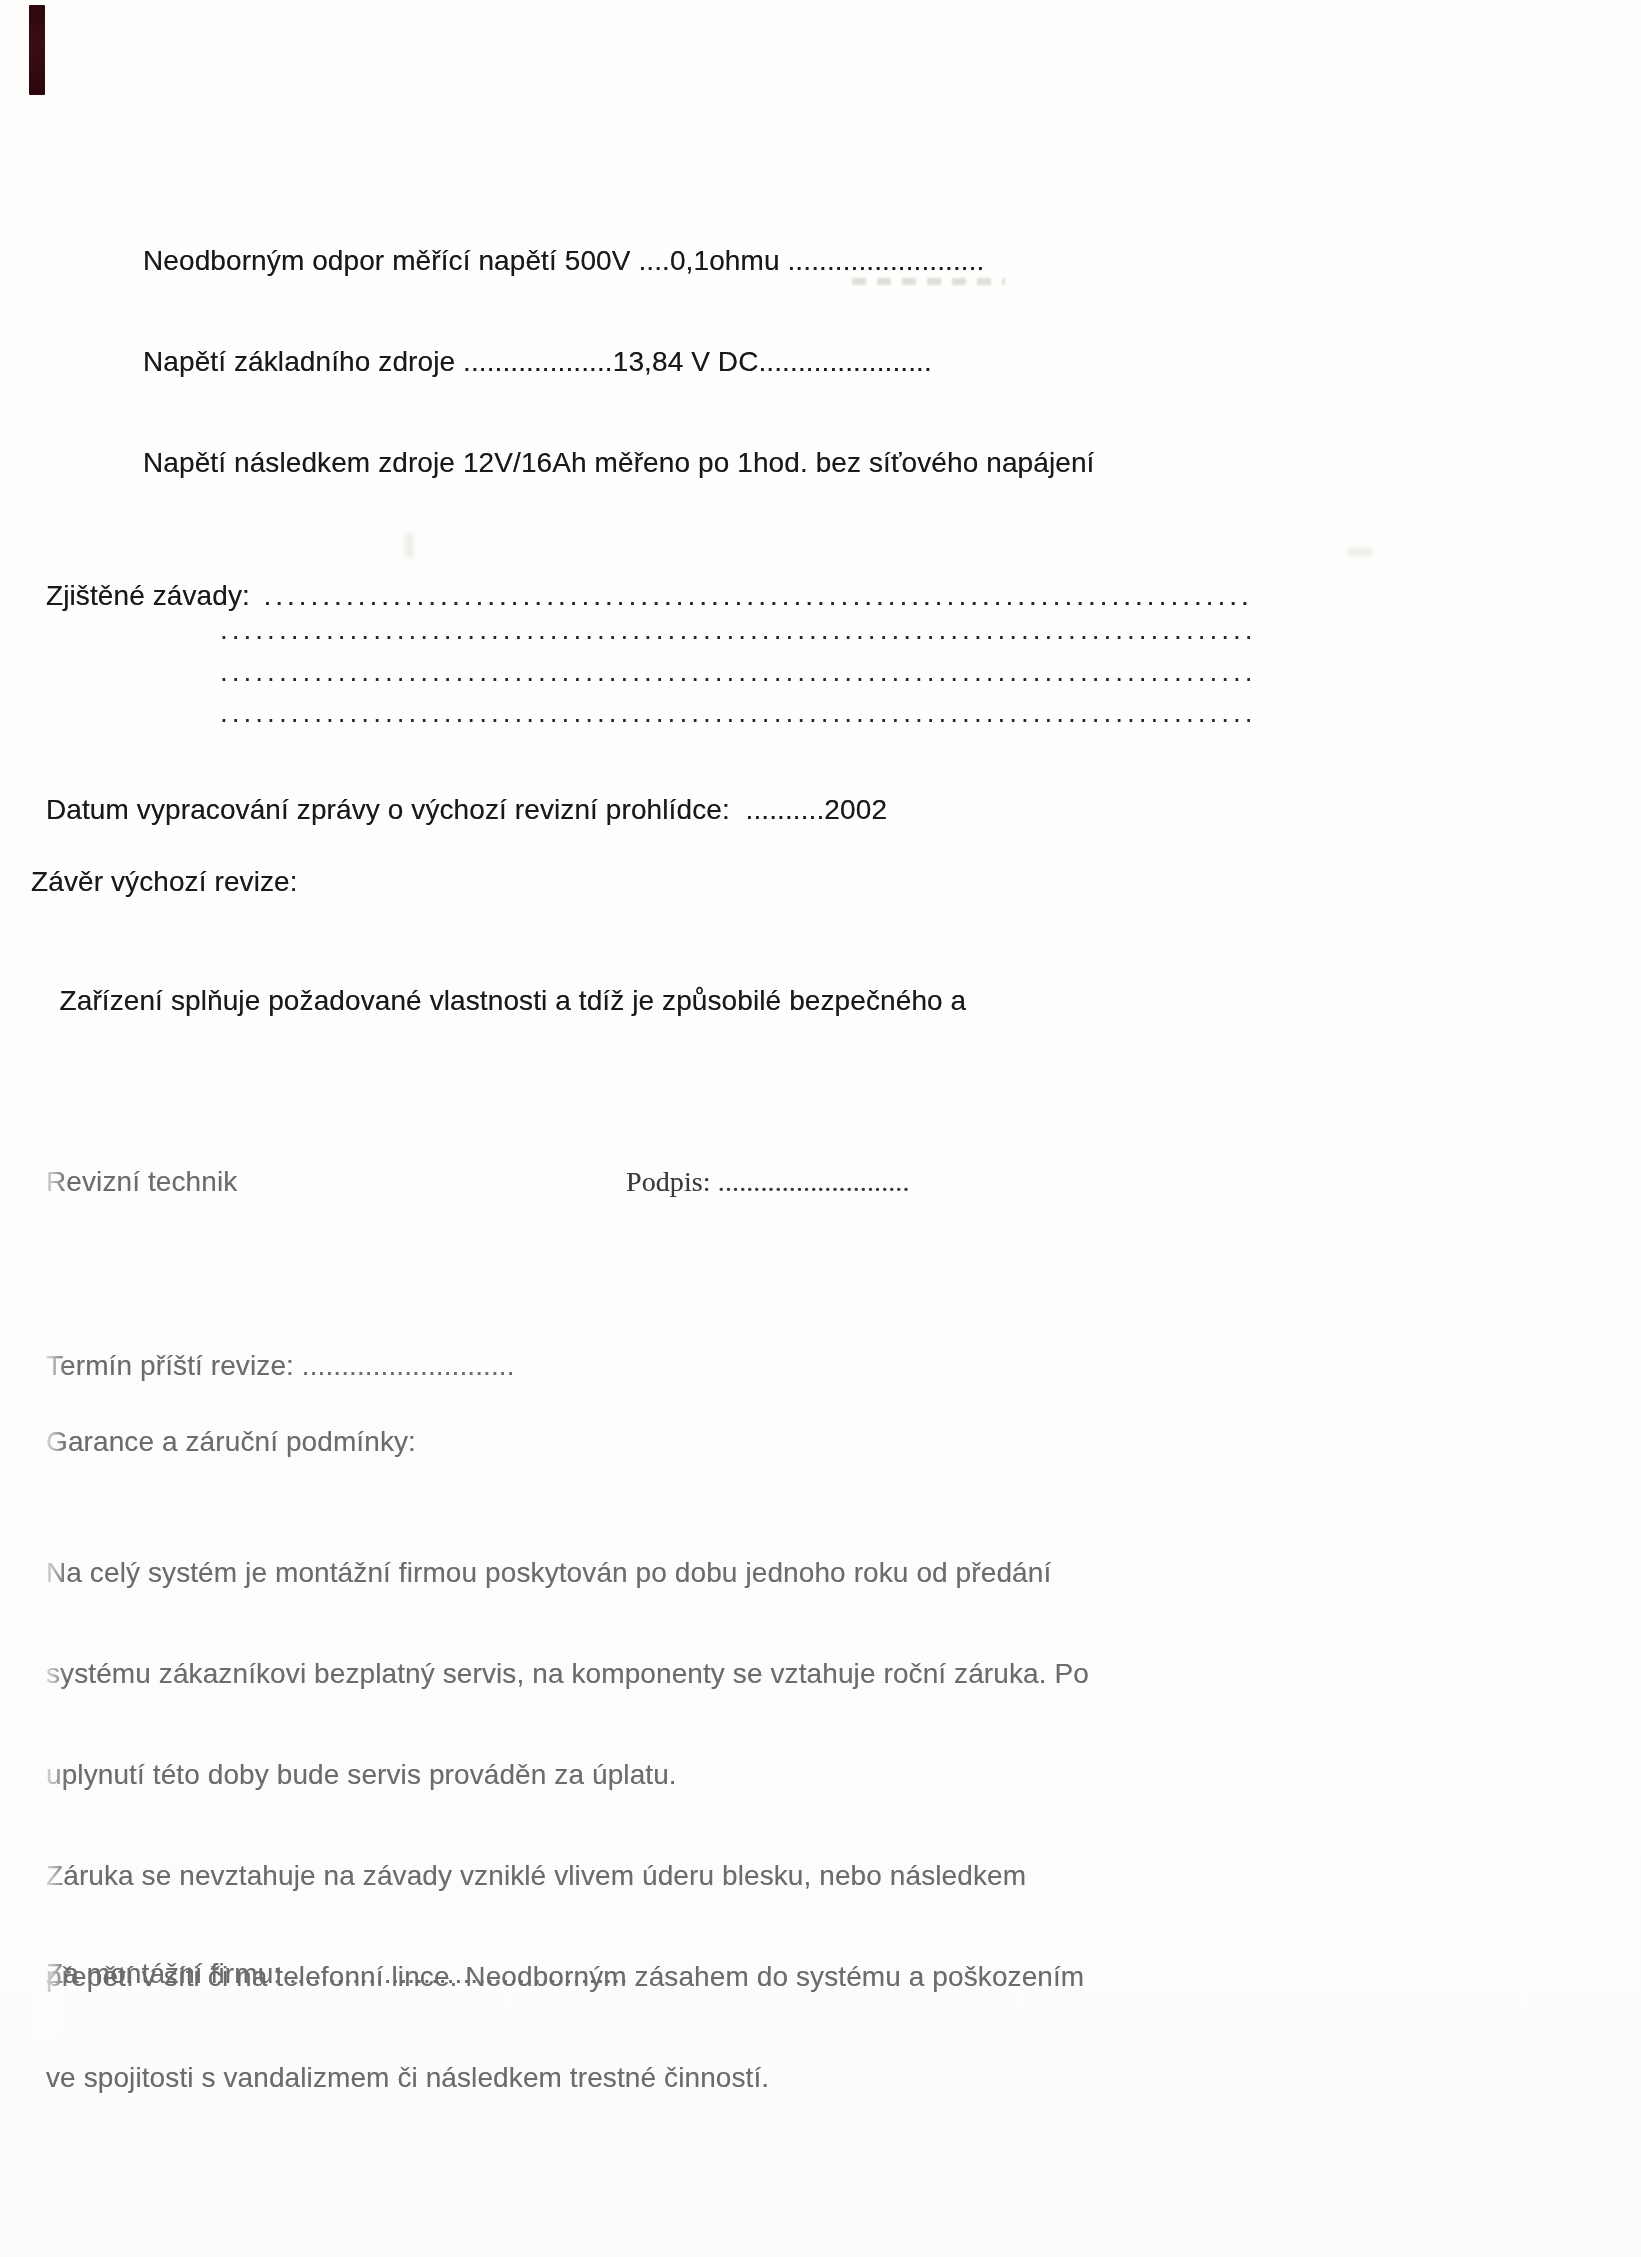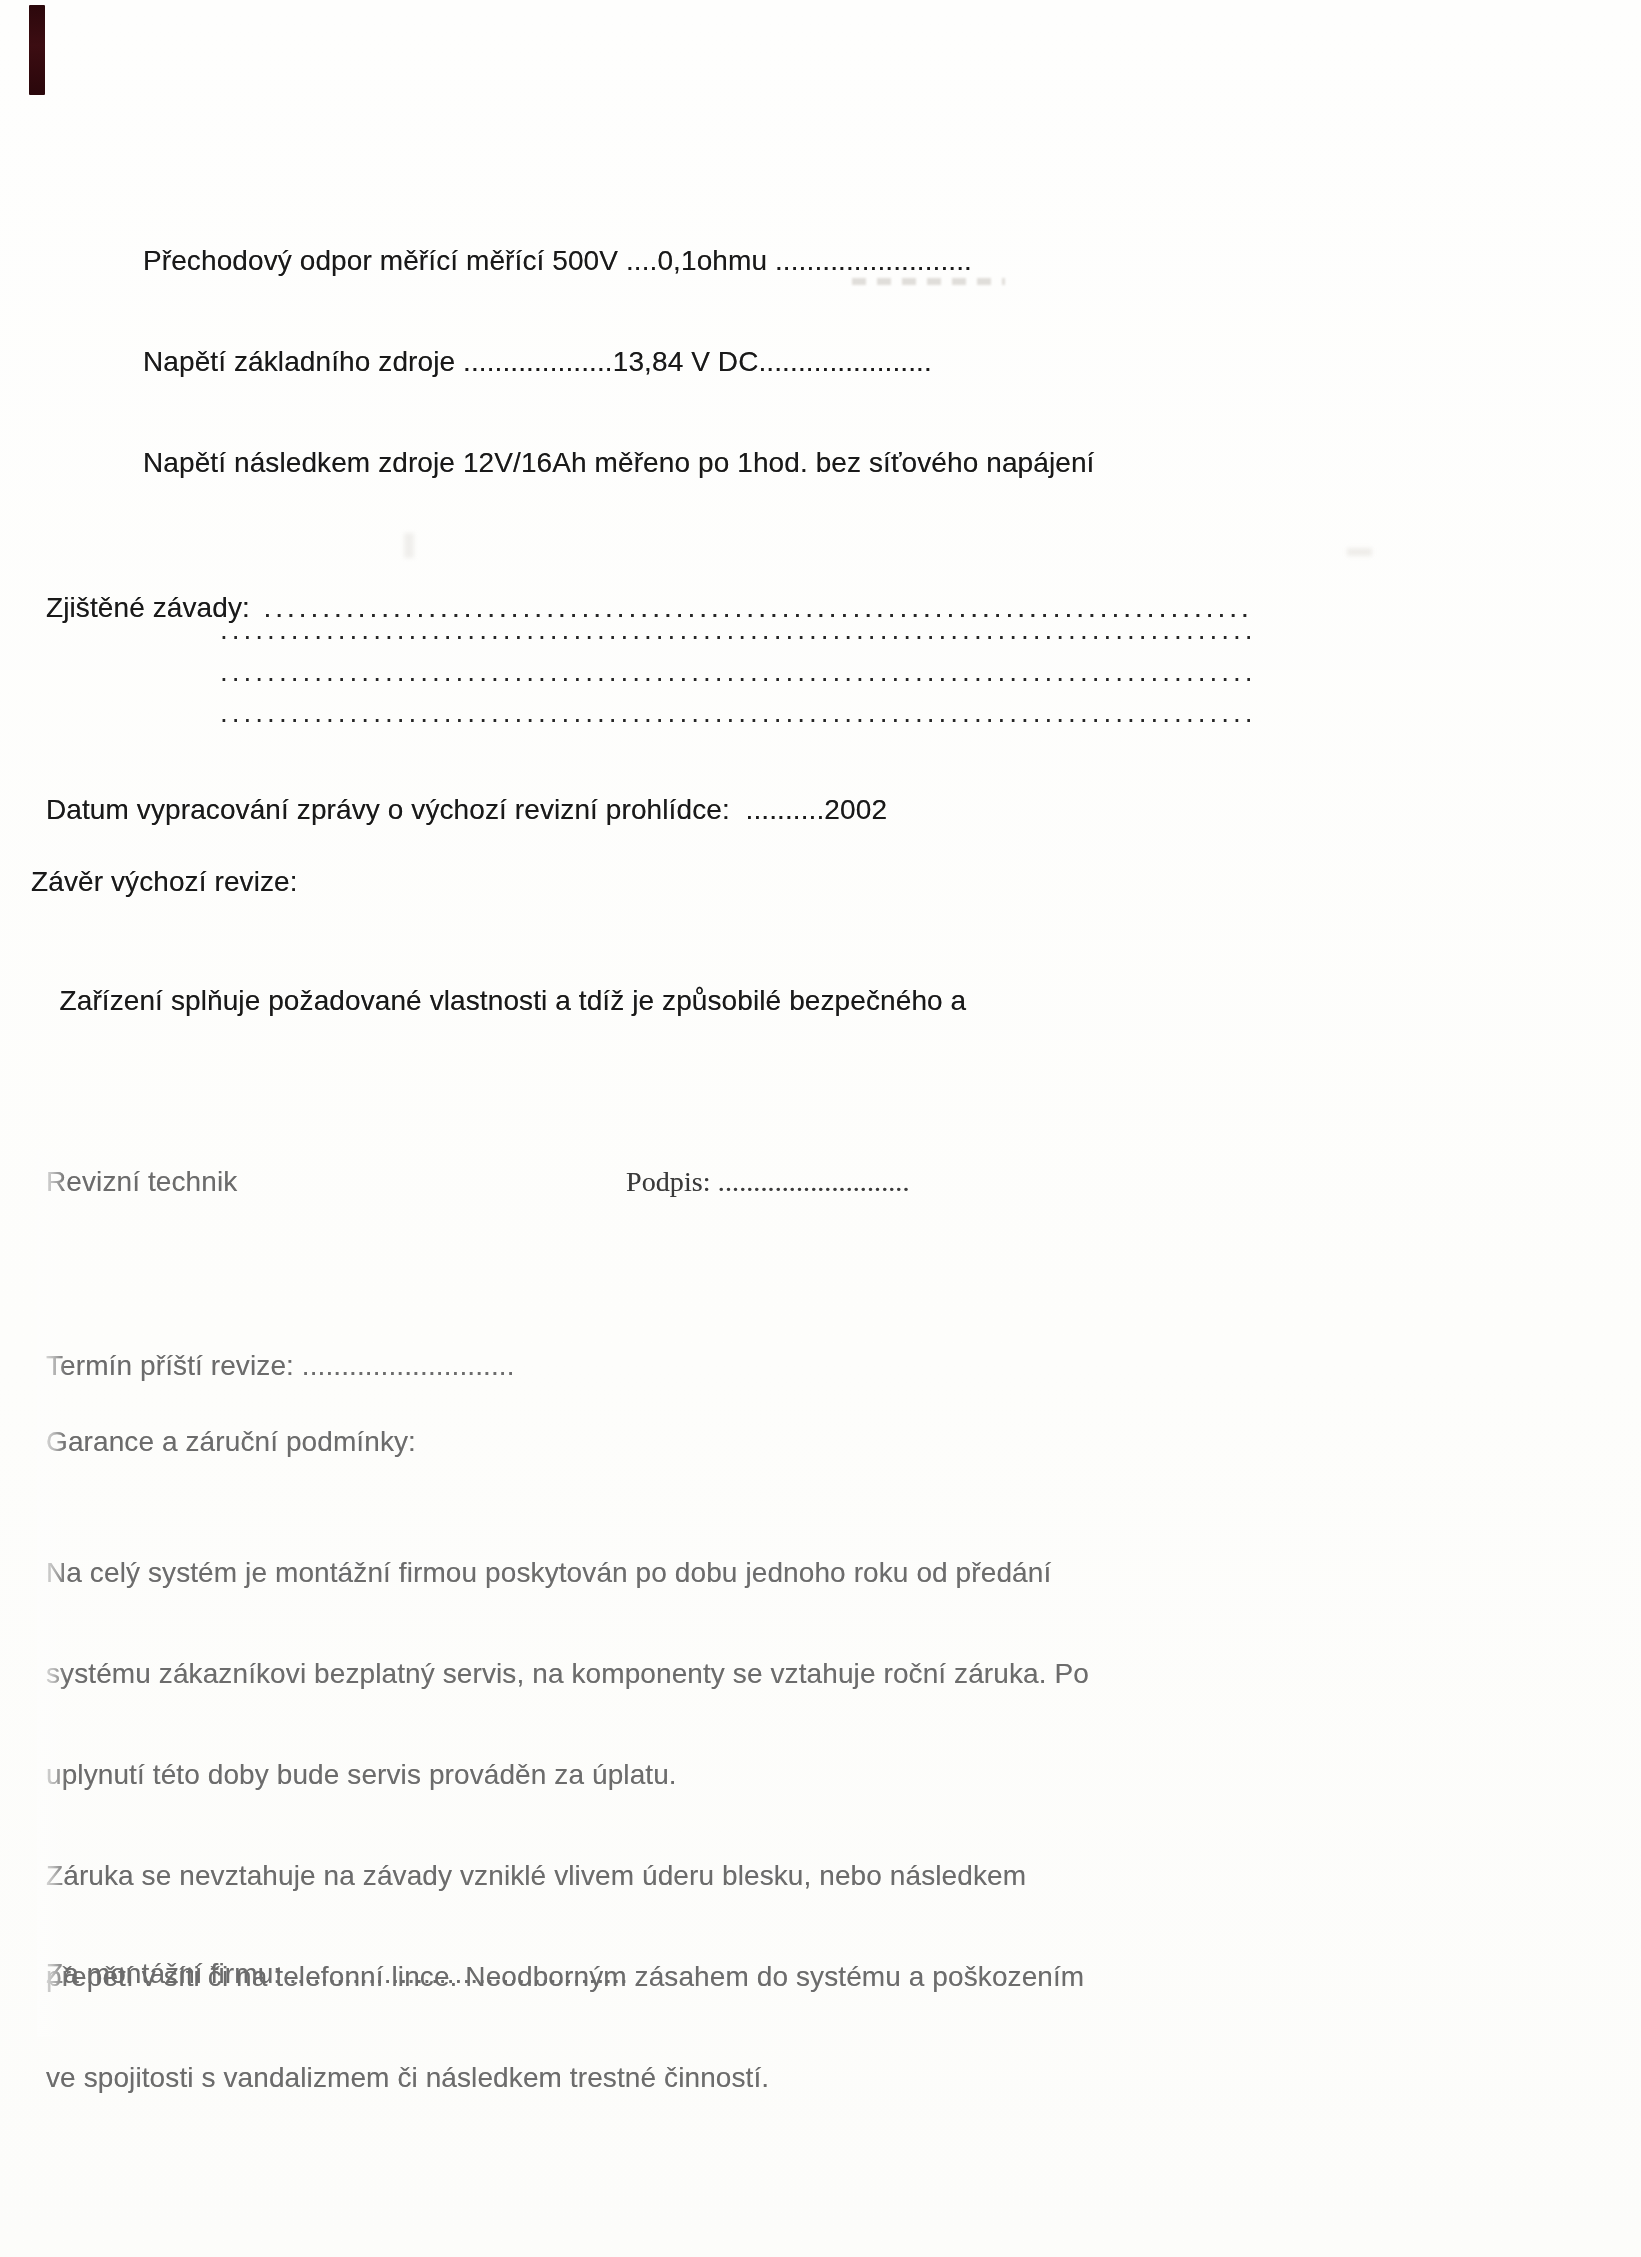--- a/index.html
+++ b/index.html
@@ -68,26 +68,26 @@
 <body>
 
 <div class="page">
 
   <div class="scan-bar"></div>
   <div class="smudge-1"></div>
   <div class="smudge-2"></div>
   <div class="smudge-3"></div>
 
   <div class="txt dark meas-block" style="left:143px; top:178px;">
-    <div>Přechodový odpor měřící měřící 500V ....0,1ohmu .........................</div>
+    <div>Neodborným odpor měřící napětí 500V ....0,1ohmu .........................</div>
     <div>Napětí základního zdroje ...................13,84 V DC......................</div>
     <div>Napětí následkem zdroje 12V/16Ah měřeno po 1hod. bez síťového napájení</div>
   </div>
 
-  <div class="txt dark" style="left:46px; top:592px;"><span>Zjištěné závady:</span><span class="leader" style="margin-left:13.5px;">....................................................................................</span></div>
+  <div class="txt dark" style="left:46px; top:580px;"><span>Zjištěné závady:</span><span class="leader" style="margin-left:13.5px;">....................................................................................</span></div>
   <div class="txt leader" style="left:220px; top:614px;">........................................................................................</div>
   <div class="txt leader" style="left:220px; top:656px;">........................................................................................</div>
   <div class="txt leader" style="left:220px; top:697px;">........................................................................................</div>
 
   <div class="txt dark" style="left:46px; top:794px;">Datum vypracování zprávy o výchozí revizní prohlídce:  ..........2002</div>
 
   <div class="txt dark" style="left:31px; top:866px;">Závěr výchozí revize:</div>
 
   <div class="txt dark concl-block" style="left:46px; top:917px;">
     <div style="padding-left:13.5px;">Zařízení splňuje požadované vlastnosti a tdíž je způsobilé bezpečného a</div>

